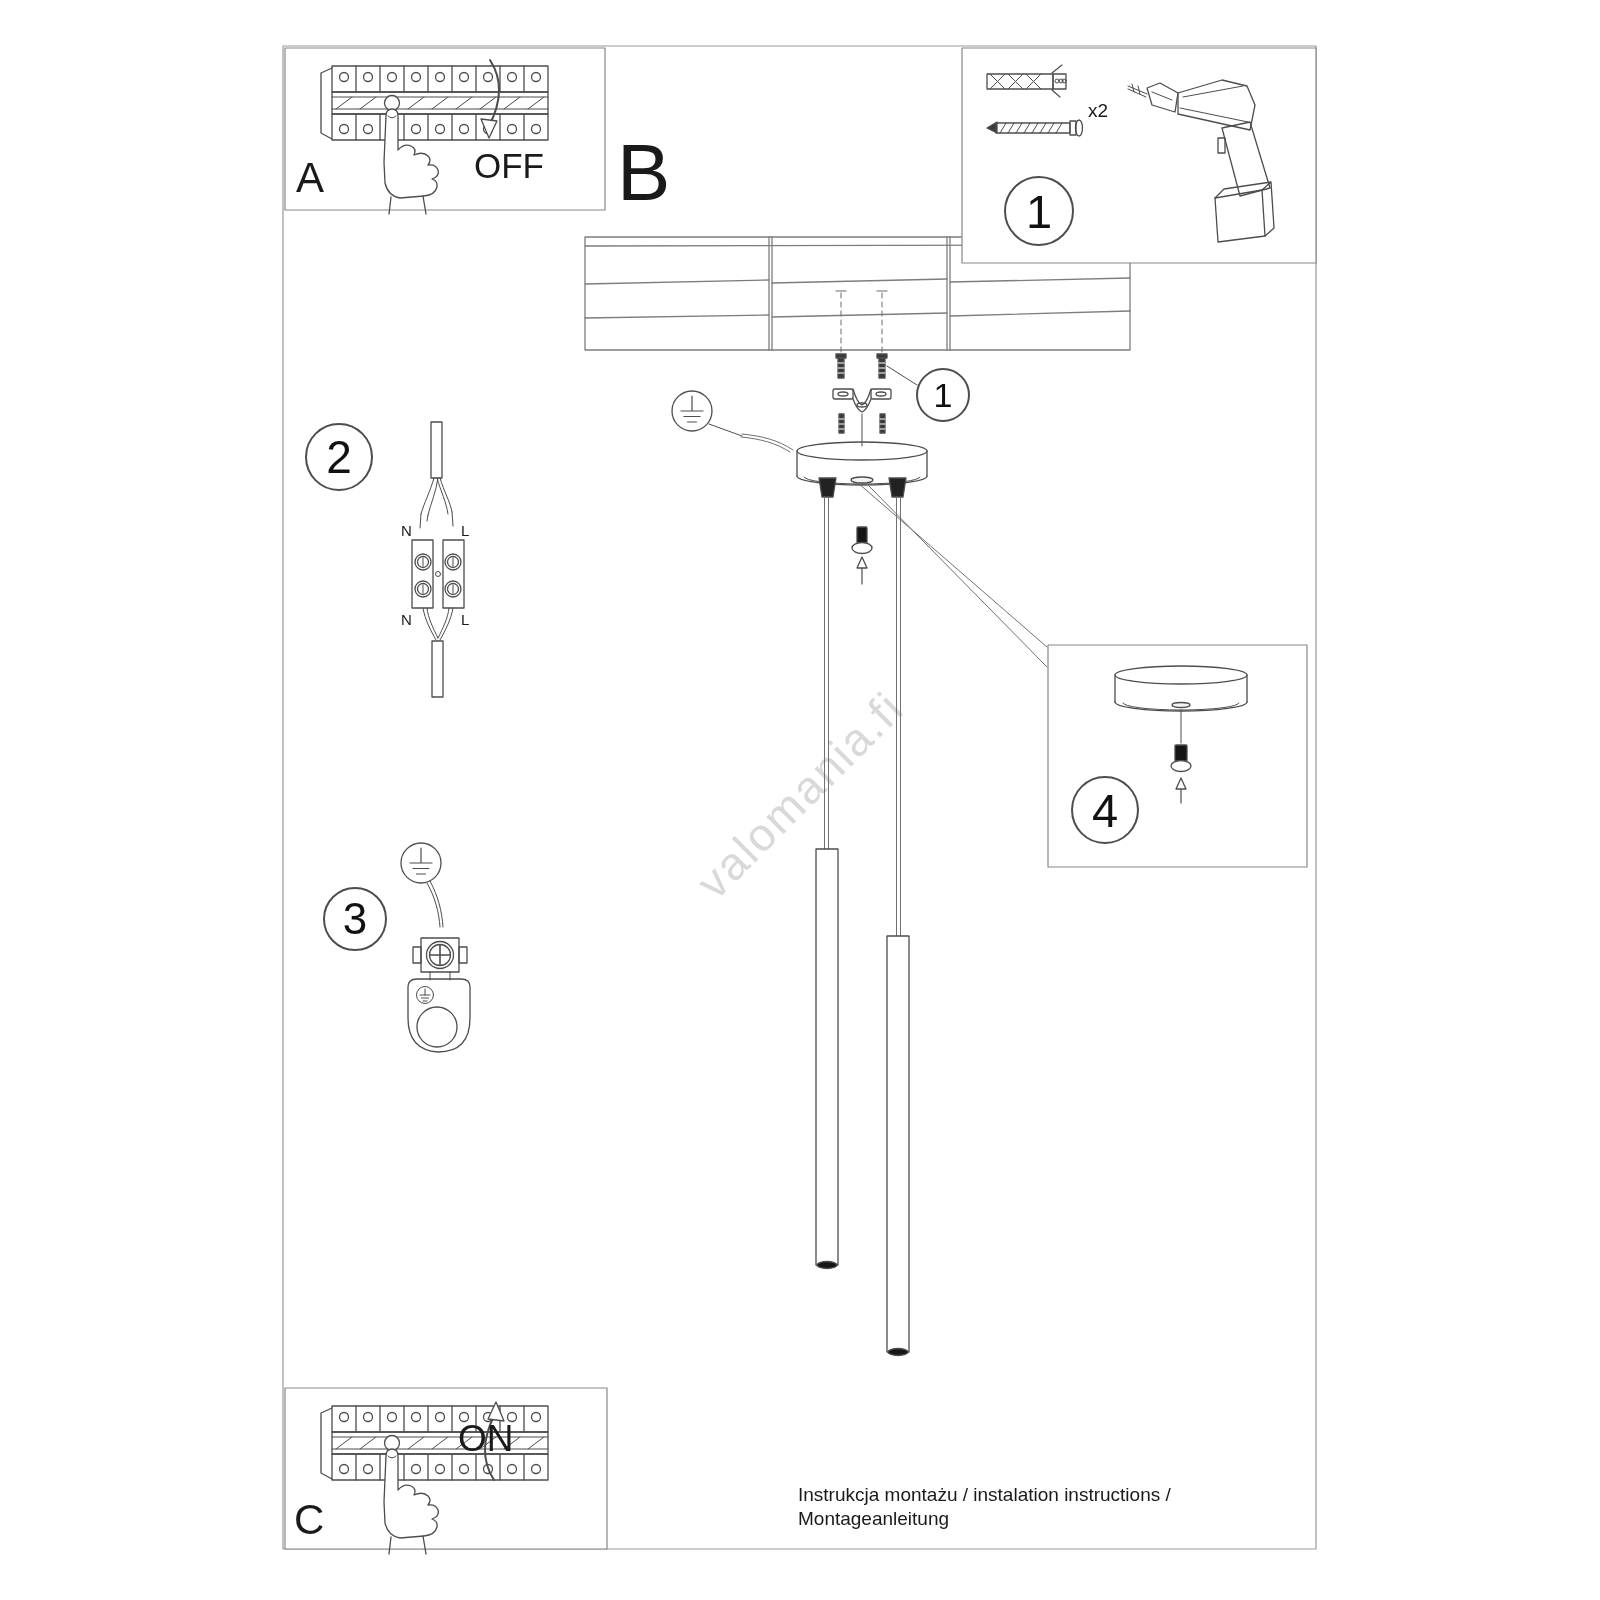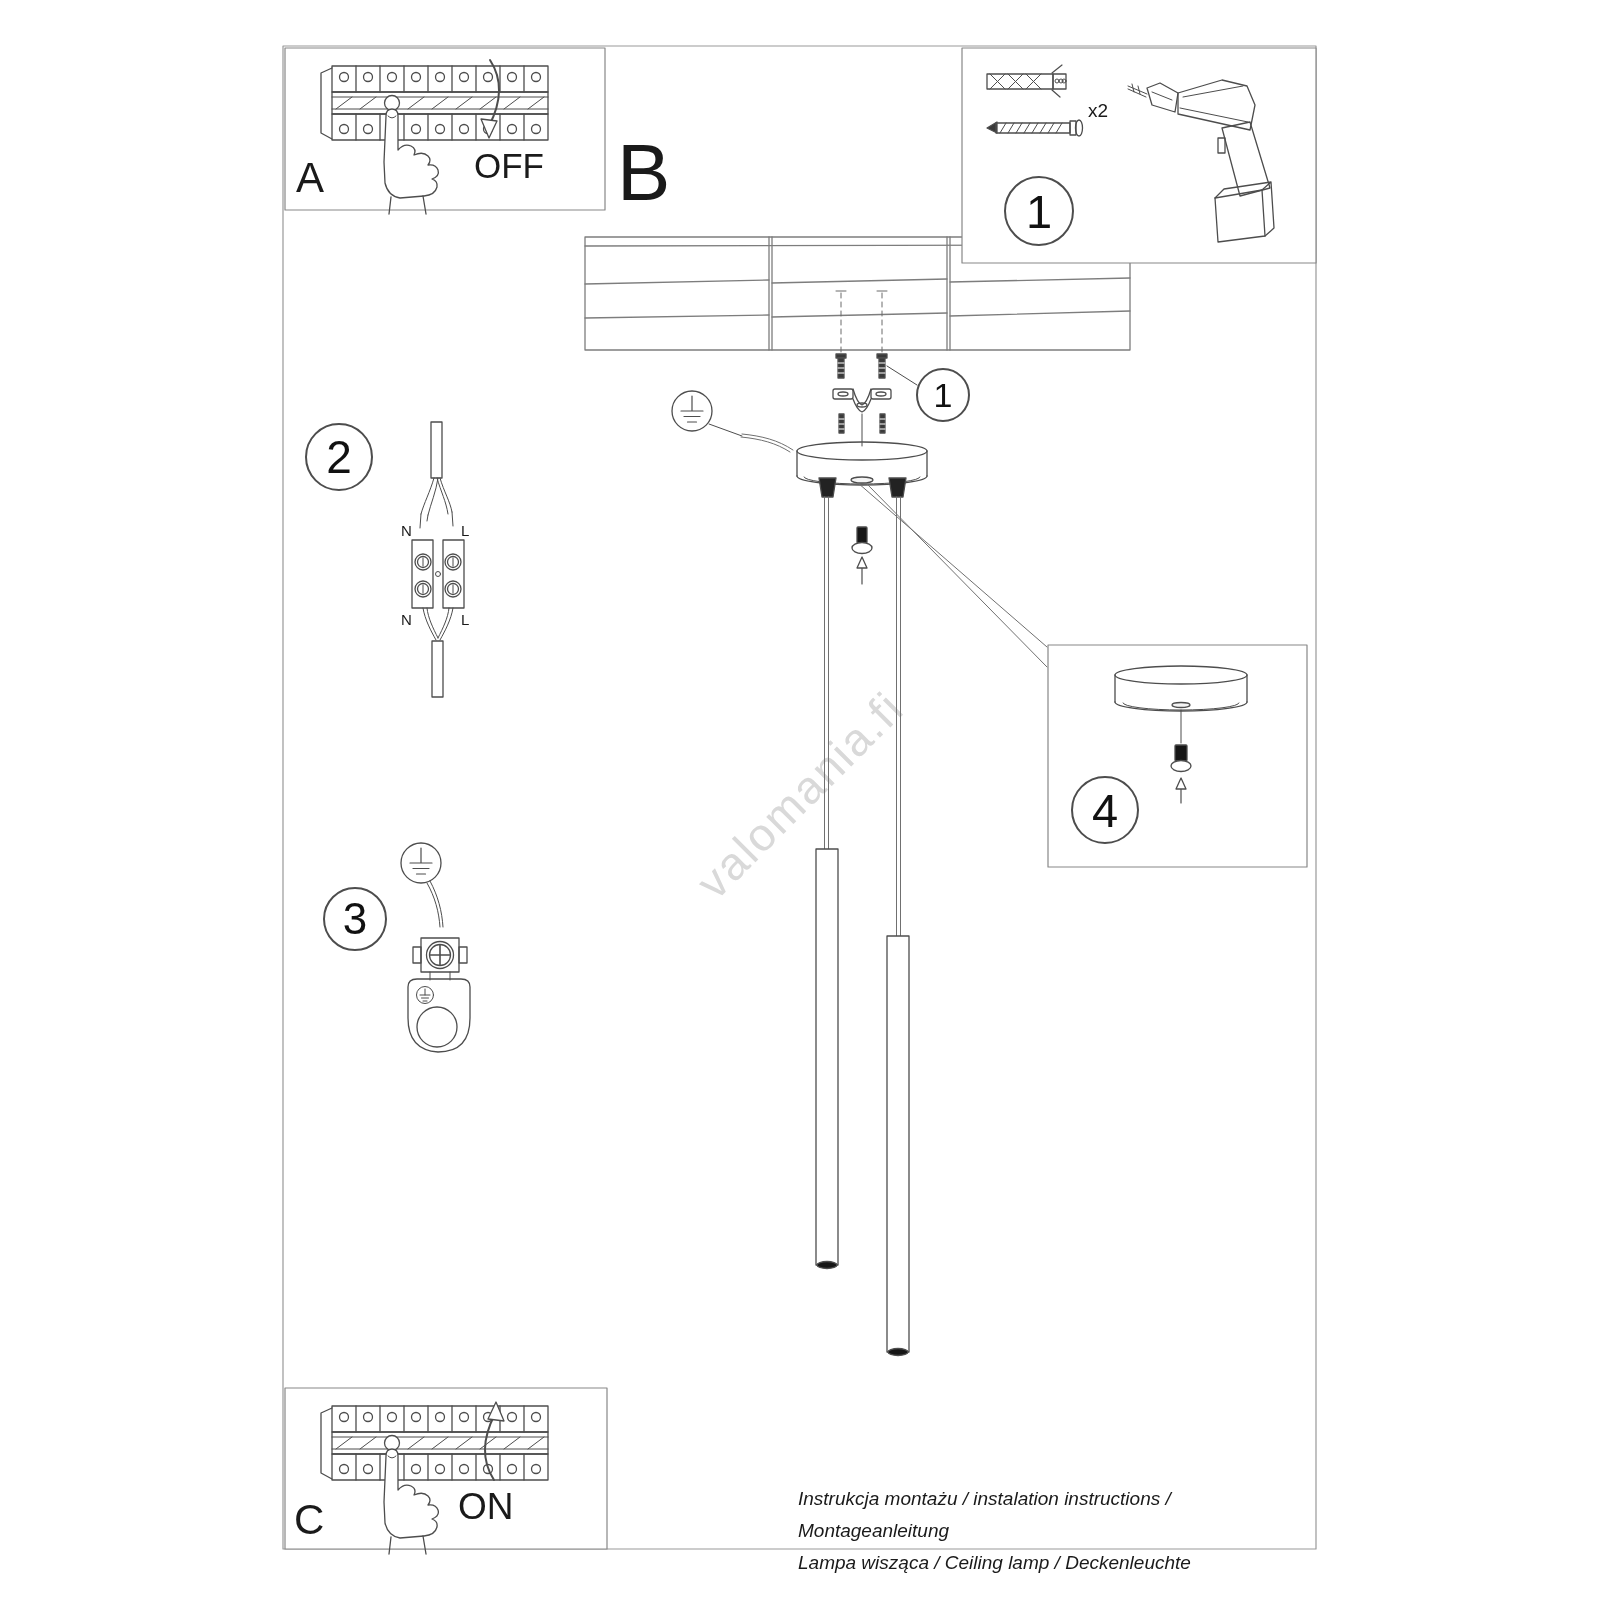--- a/index.html
+++ b/index.html
@@ -4,21 +4,21 @@
 <style>
   html,body{margin:0;padding:0;background:#fff;}
   #page{position:relative;width:1600px;height:1600px;background:#ffffff;overflow:hidden;
         font-family:"Liberation Sans", sans-serif;color:#1a1a1a;}
   #art{position:absolute;left:0;top:0;z-index:1;}
   .txt{position:absolute;z-index:2;line-height:1;white-space:nowrap;color:#1a1a1a;}
   .callout{position:absolute;z-index:2;border:2px solid #4d4d4d;border-radius:50%;
            background:#fff;display:flex;align-items:center;justify-content:center;color:#111;}
   #watermark{position:absolute;z-index:2;left:800px;top:795px;transform:translate(-50%,-50%) rotate(-45deg);
              font-size:46px;letter-spacing:2px;color:#d9d9d9;z-index:1;pointer-events:none;}
-  .footer-line{line-height:32px;font-style:italic;}
+  .footer-line{line-height:24px;}
 </style>
 </head>
 <body>
 
 <div id="page">
 
   <div id="watermark">valomania.fi</div>
 
   <svg id="art" width="1600" height="1600" viewBox="0 0 1600 1600" fill="none" stroke="#4d4d4d" stroke-width="1.3" stroke-linecap="round" stroke-linejoin="round">
 
@@ -278,20 +278,19 @@
   <div class="txt" style="left:401px;top:523px;font-size:15px;">N</div>
   <div class="txt" style="left:461px;top:523px;font-size:15px;">L</div>
   <div class="txt" style="left:401px;top:612px;font-size:15px;">N</div>
   <div class="txt" style="left:461px;top:612px;font-size:15px;">L</div>
 
   <div class="callout" style="left:323px;top:887px;width:60px;height:60px;font-size:44px;">3</div>
 
   <div class="callout" style="left:1071px;top:776px;width:64px;height:64px;font-size:47px;">4</div>
 
   <div class="txt" style="left:294px;top:1499px;font-size:42px;">C</div>
-  <div class="txt" style="left:458px;top:1488px;font-size:37px;">ON</div>
+  <div class="txt" style="left:458px;top:1420px;font-size:37px;">ON</div>
 
   <div class="txt" style="left:798px;top:1483px;font-size:19px;white-space:normal;width:520px;">
     <div class="footer-line">Instrukcja montażu / instalation instructions / Montageanleitung</div>
-    <div class="footer-line">Lampa wisząca / Ceiling lamp / Deckenleuchte</div>
   </div>
 
 </div>
 
 </body></html>

